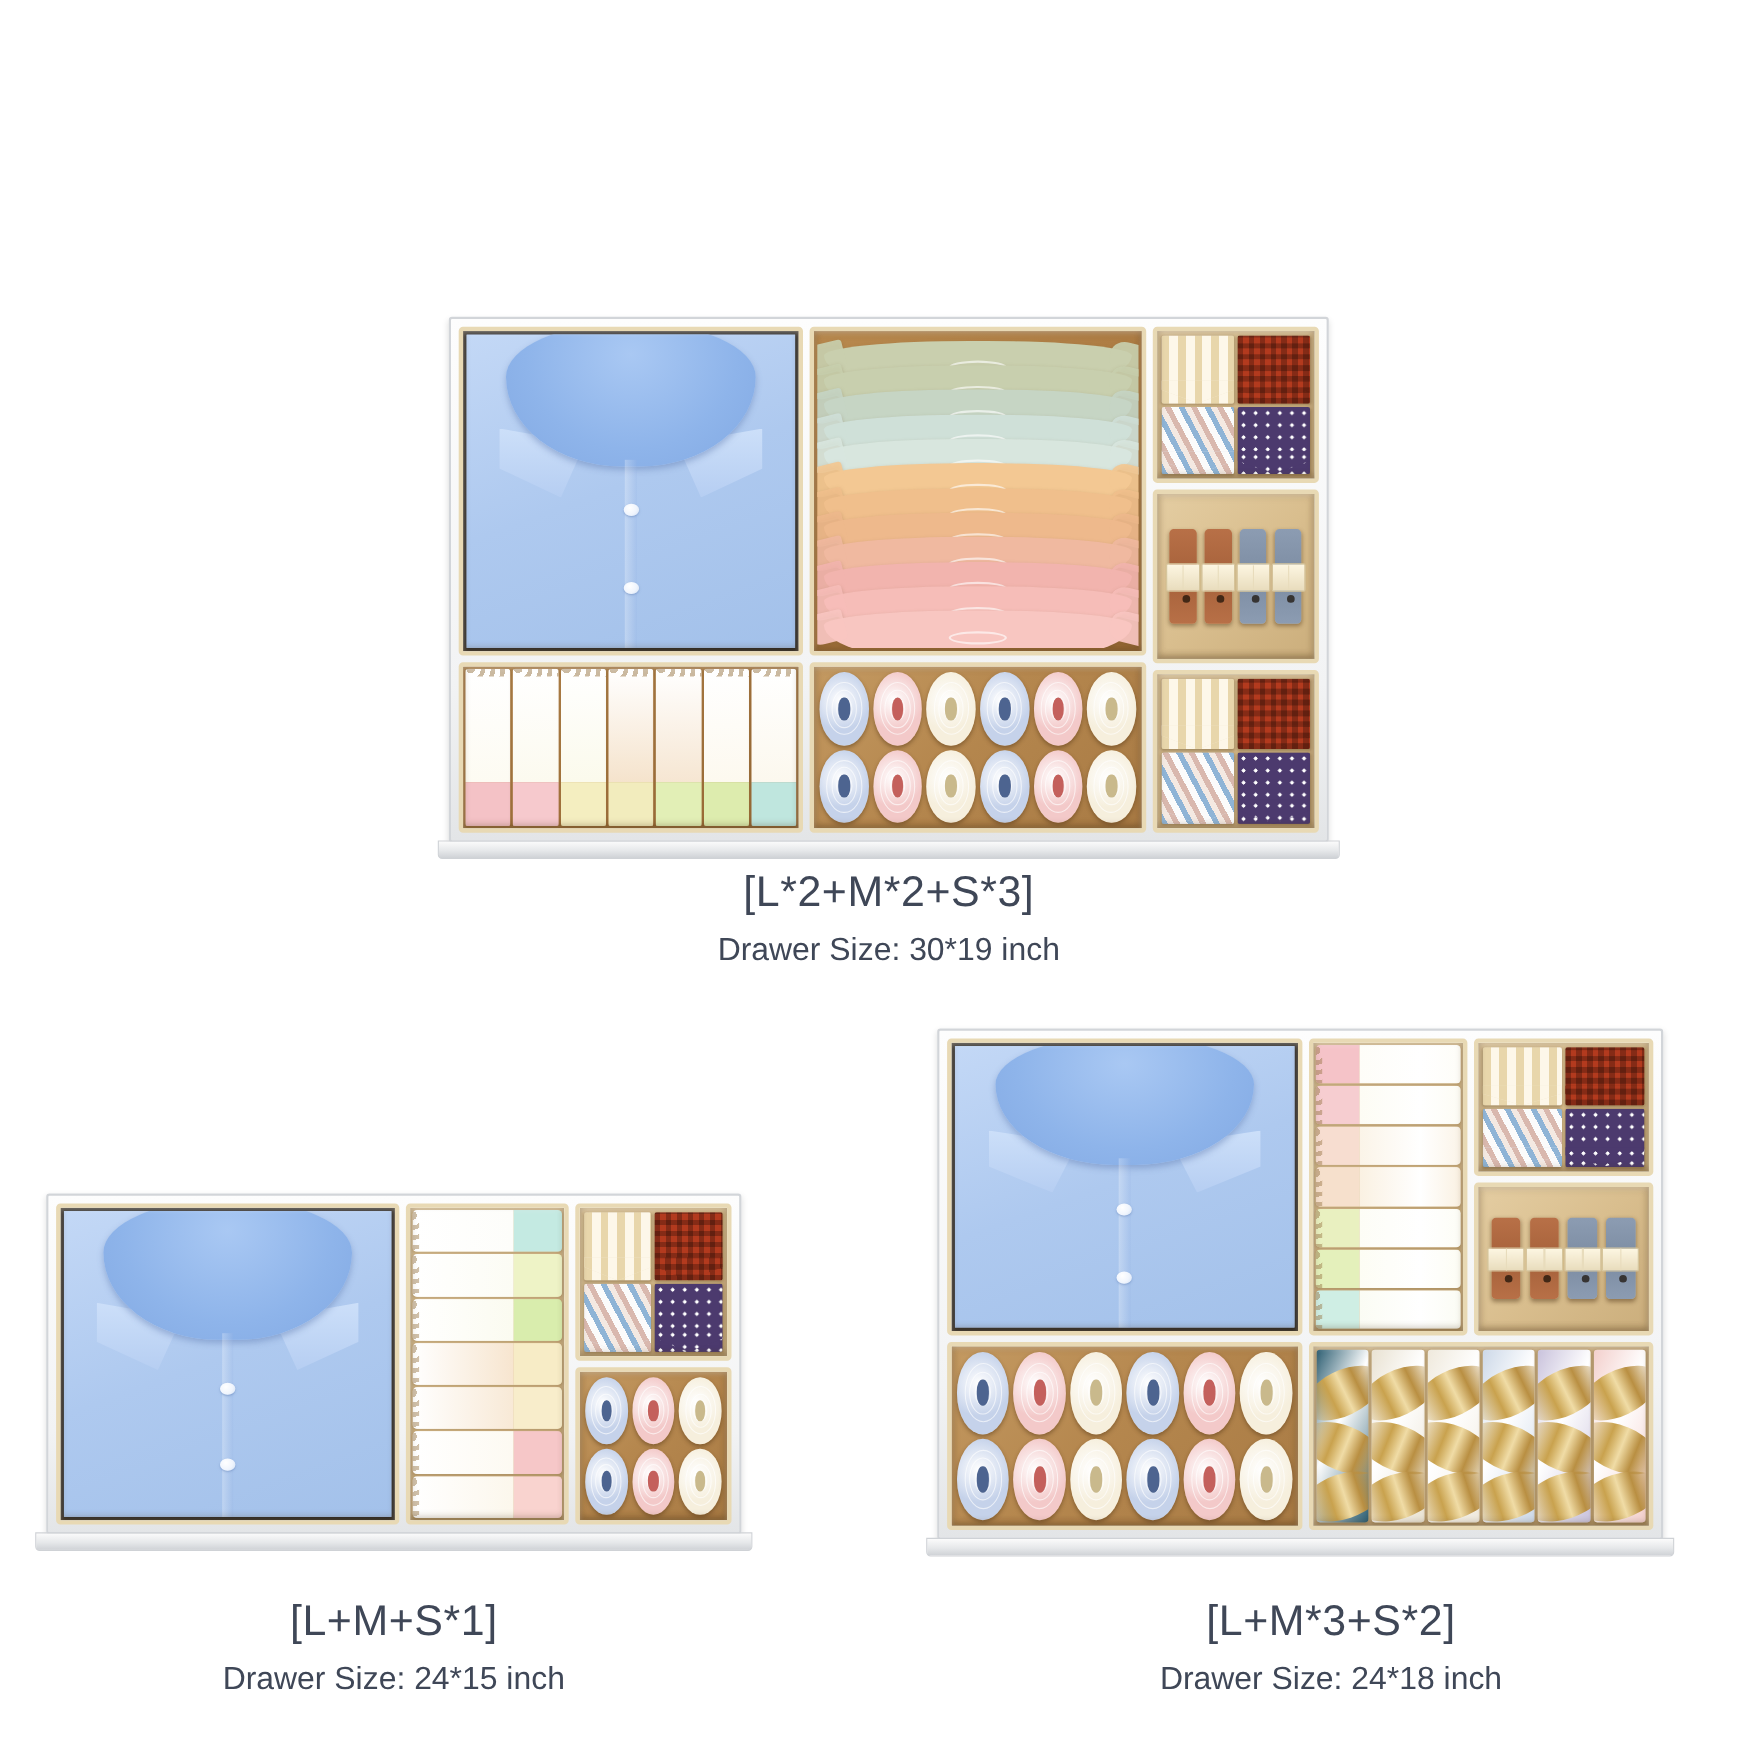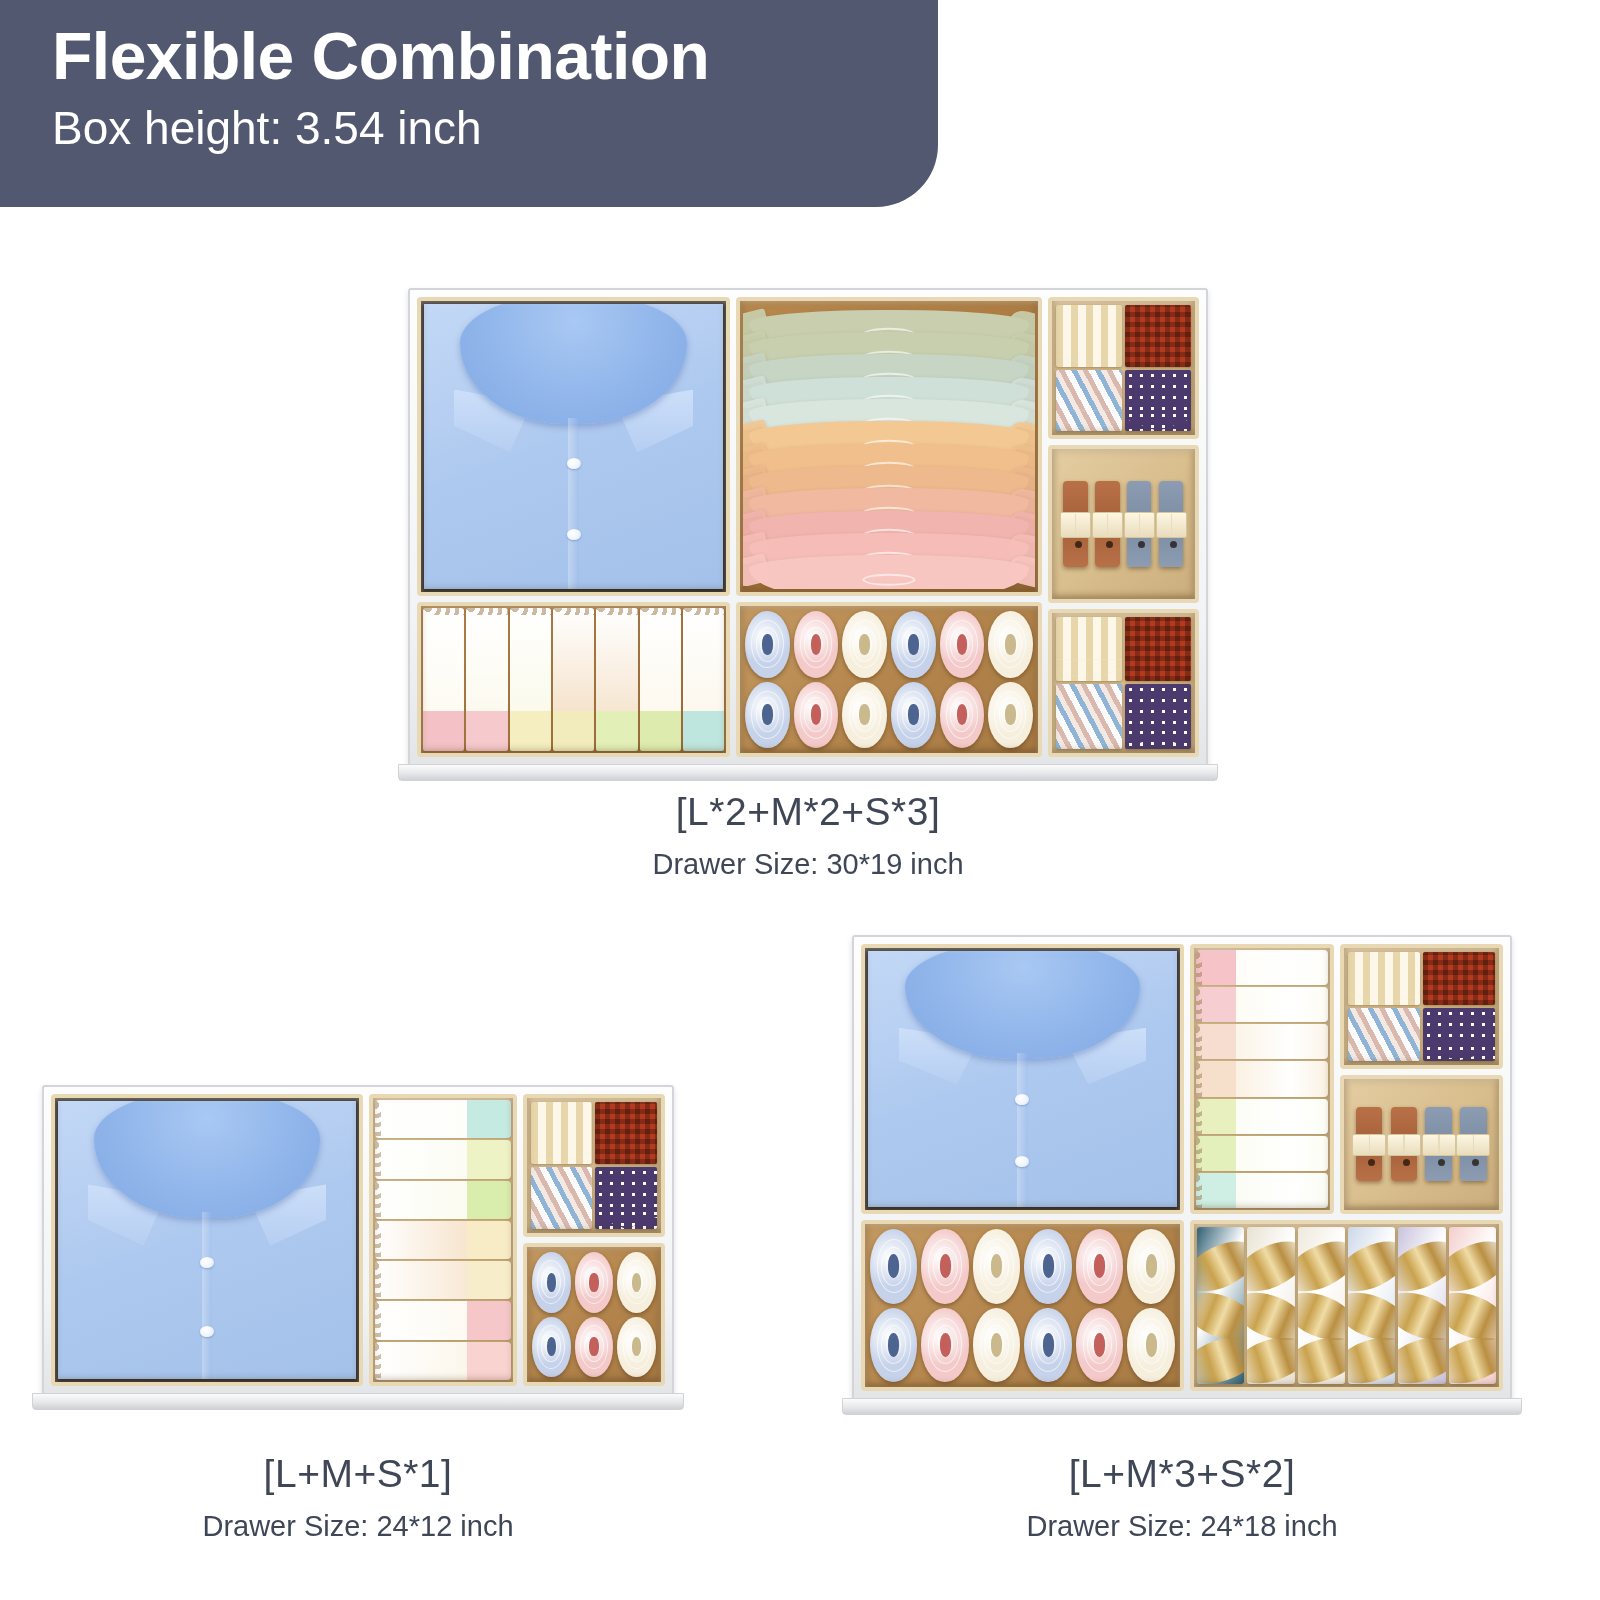--- a/index.html
+++ b/index.html
@@ -206,24 +206,20 @@
   
   .caption { position:absolute; text-align:center; }
   .cap-code { color:#3f4757; font-size:39px; letter-spacing:.5px; white-space:nowrap; }
   .cap-size { color:#3f4757; font-size:29px; margin-top:14px; white-space:nowrap; }
 </style>
 </head>
 <body>
 
 <div id="stage">
 
-  <div id="banner">
-    <div id="banner-title">Flexible Combination</div>
-    <div id="banner-sub">Box height: 3.54 inch</div>
-  </div>
 
   <div class="drawer-unit" id="u1" style="left:408px; top:288px; width:800px; height:478px;">
     <div class="drawer-tray">
       <div class="grid" style="grid-template-columns: 2.05fr 2.0fr 0.99fr; grid-template-rows: 1.93fr 1fr;">
 
         <div class="box bg-darktan">
           <div class="box-inner" id="bras1">
               <div class="bra" style="top:2%;height:16.666666666666668%;background:#c9cfae;z-index:1;">
                 <div class="bra-bow"></div>
               </div>
@@ -587,21 +583,21 @@
             </div>
         </div>
 
       </div>
       <div class="drawer-lip"></div>
     </div>
   </div>
 
   <div class="caption" style="left:42px; top:1452px; width:632px;">
     <div class="cap-code">[L+M+S*1]</div>
-    <div class="cap-size">Drawer Size: 24*12 inch</div>
+    <div class="cap-size">Drawer Size: 24*15 inch</div>
   </div>
 
   <div class="drawer-unit" id="u3" style="left:852px; top:935px; width:660px; height:465px;">
     <div class="drawer-tray">
       <div class="grid" style="grid-template-columns: 1.62fr 0.72fr 0.82fr; grid-template-rows: 1.58fr 1fr;">
 
         <div class="box bg-dark" style="grid-column:1; grid-row:1;">
           <div class="box-inner">
             <div class="shirt">
               <div class="shirt-body"></div>
@@ -816,18 +812,18 @@
                 <div class="swirl-c"></div>
               </div>
             </div>
         </div>
 
       </div>
       <div class="drawer-lip"></div>
     </div>
   </div>
 
-  <div class="caption" style="left:852px; top:1452px; width:660px;">
+  <div class="caption" style="left:880px; top:1452px; width:660px;">
     <div class="cap-code">[L+M*3+S*2]</div>
     <div class="cap-size">Drawer Size: 24*18 inch</div>
   </div>
 
 </div>
 
 </body></html>

